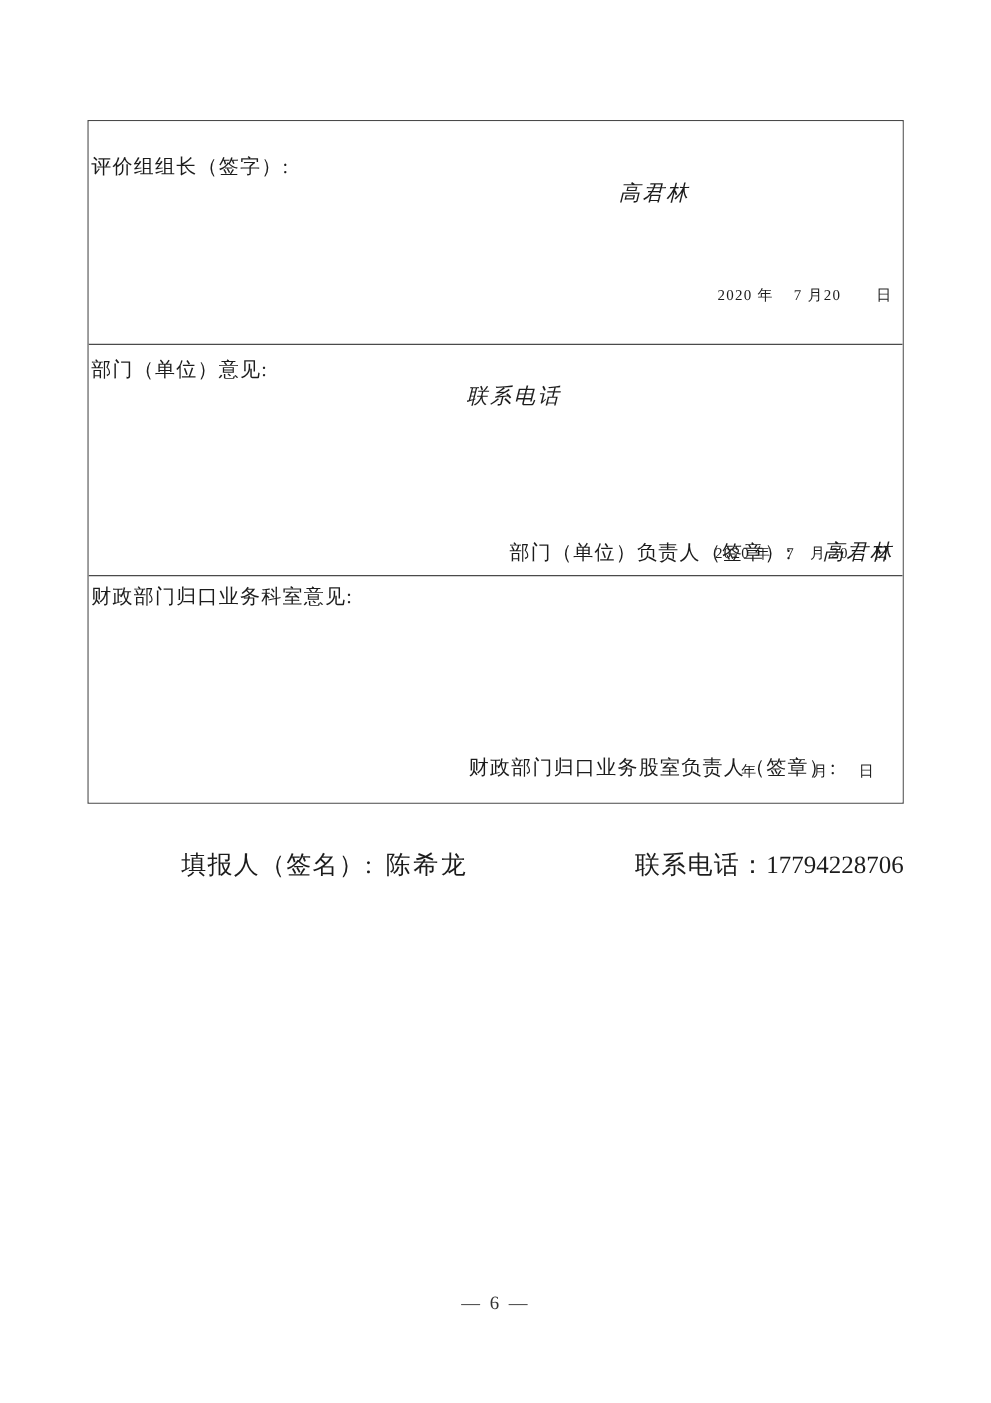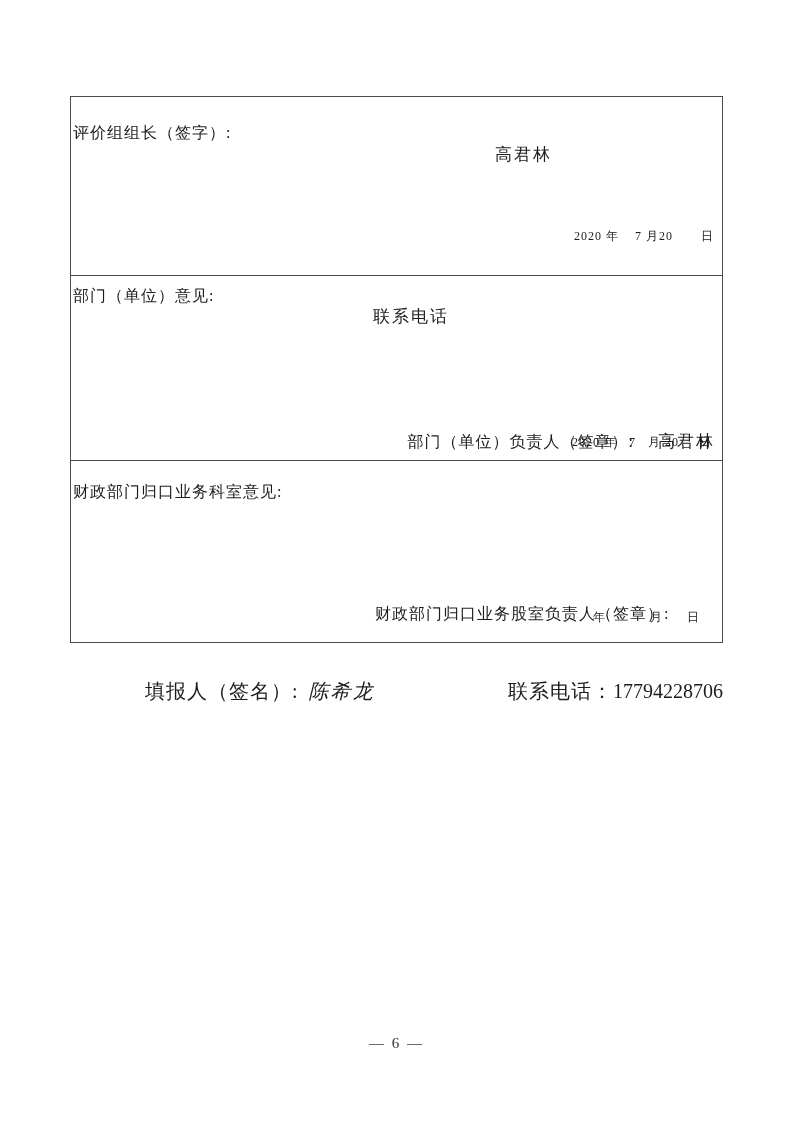--- a/index.html
+++ b/index.html
@@ -34,23 +34,24 @@
 
   .cell-label {
     position: absolute;
     left: 2px;
     font-size: 16px;
     letter-spacing: 1px;
     white-space: pre;
   }
   .cell-1 .cell-label { top: 26px; }
   .cell-2 .cell-label { top: 10px; }
-  .cell-3 .cell-label { top: 21px; }
+  .cell-3 .cell-label { top: 6px; }
 
   .kai {
+    font-style: italic;            
     font-size: 17px;
     letter-spacing: 2px;
   }
 
   .leader-signature {
     position: absolute;
     left: 424px;
     top: 46px;
   }
   .date-line {
@@ -82,21 +83,21 @@
   
   .report-footer {
     position: absolute;
     left: 0; top: 655px;
     width: 100%;
     font-size: 20px;
   }
   .filler-block   { position: absolute; left: 115px; top: 0; white-space: pre; }
   .contact-block  { position: absolute; left: 478px; top: 0; white-space: pre; }
   .filler-label, .contact-label { letter-spacing: 1px; }
-  .filler-name { font-style: italic; margin-left: 10px; letter-spacing: 2px; }
+  .filler-name { margin-left: 10px; letter-spacing: 2px; }
 
   
   .page-number {
     position: absolute;
     top: 1035px;
     left: 0;
     width: 100%;
     text-align: center;
     font-size: 15px;
     letter-spacing: 2px;

